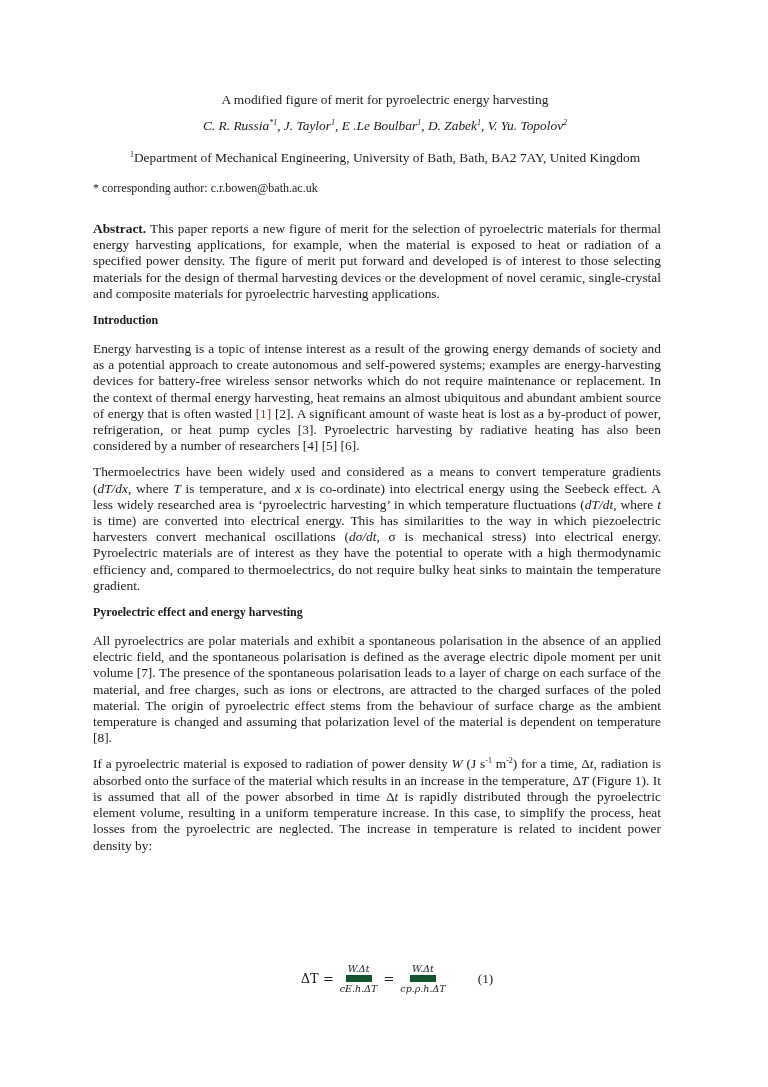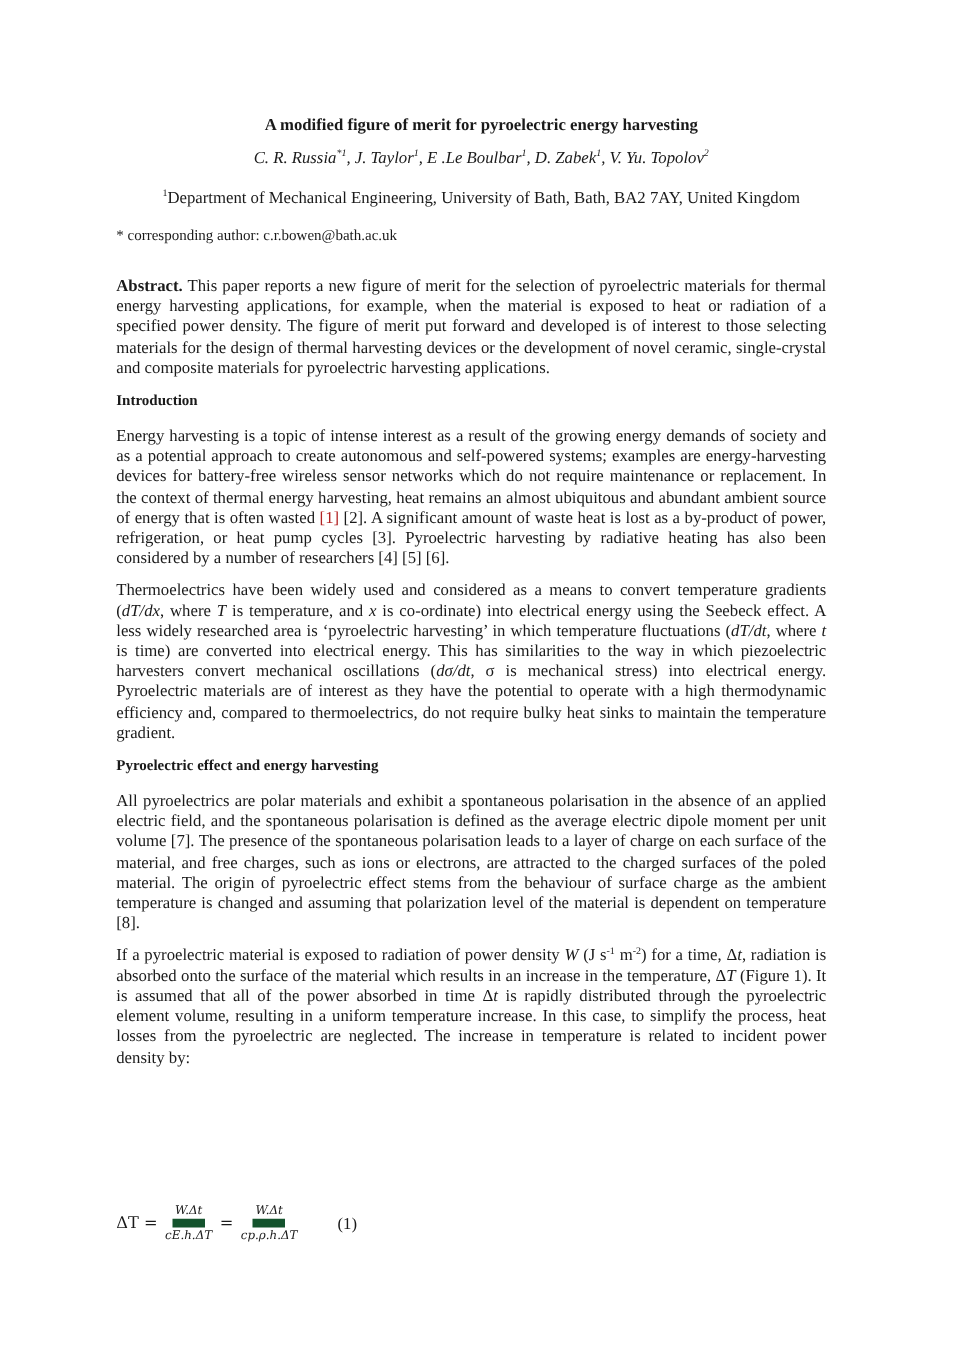--- a/index.html
+++ b/index.html
@@ -1,28 +1,28 @@
 <!DOCTYPE html>
 <html><head>
 <meta charset="utf-8">
 <style>
   html, body { margin: 0; padding: 0; background: #ffffff; }
   body { width: 768px; height: 1087px; position: relative; overflow: hidden;
          font-family: "Liberation Serif", "DejaVu Serif", serif; color: #1a1a1a; }
   .page { position: absolute; left: 93px; top: 91px; width: 584px; }
-  .title { text-align: center; font-weight: bold; font-size: 13.4px; line-height: 18px; margin: 0 0 8px 0; }
+  .title { text-align: center; font-weight: normal; font-size: 13.4px; line-height: 18px; margin: 0 0 8px 0; }
   .authors { text-align: center; font-style: italic; font-size: 13.4px; line-height: 18px; margin: 0 0 12px 0; }
   .affil { text-align: center; font-size: 13.4px; line-height: 18px; margin: 14px 0 12px 0; white-space: nowrap; }
   .corr { font-size: 12px; line-height: 18px; margin: 0 0 24px 0; }
   p.body { font-size: 13.4px; line-height: 16.2px; text-align: justify; margin: 0 16px 10px 0; font-family: Liberation Serif, serif; }
   .kw { font-size: 13.4px; line-height: 16px; margin: 0 0 27px 0; }
   h2 { font-size: 12px; font-weight: bold; margin: 0 0 13px 0; line-height: 16px; }
   sup { font-size: 8px; line-height: 0; vertical-align: 5px; }
   .ref-link { color: #b22222; }
-  .eq { position: absolute; left: 0; width: 584px; font-size: 13px; top: 872px; }
+  .eq { position: absolute; left: 12px; width: 584px; text-align: center; font-size: 13px; top: 872px; }
   .eq-wrap { display: inline-flex; align-items: center; gap: 4px; font-family: "DejaVu Serif", serif; }
   .frac { display: inline-flex; flex-direction: column; align-items: center; font-size: 9.5px; font-style: italic; }
   .frac .num { padding: 0 2px 1px; border-bottom: 7px solid #14532d; }
   .frac .den { padding: 1px 2px 0; }
   .eq-num { margin-left: 26px; font-family: "Liberation Serif", serif; font-size: 13.4px; }
   .gap-before { margin-top: 16px; }
 </style>
 </head>
 <body>
 

